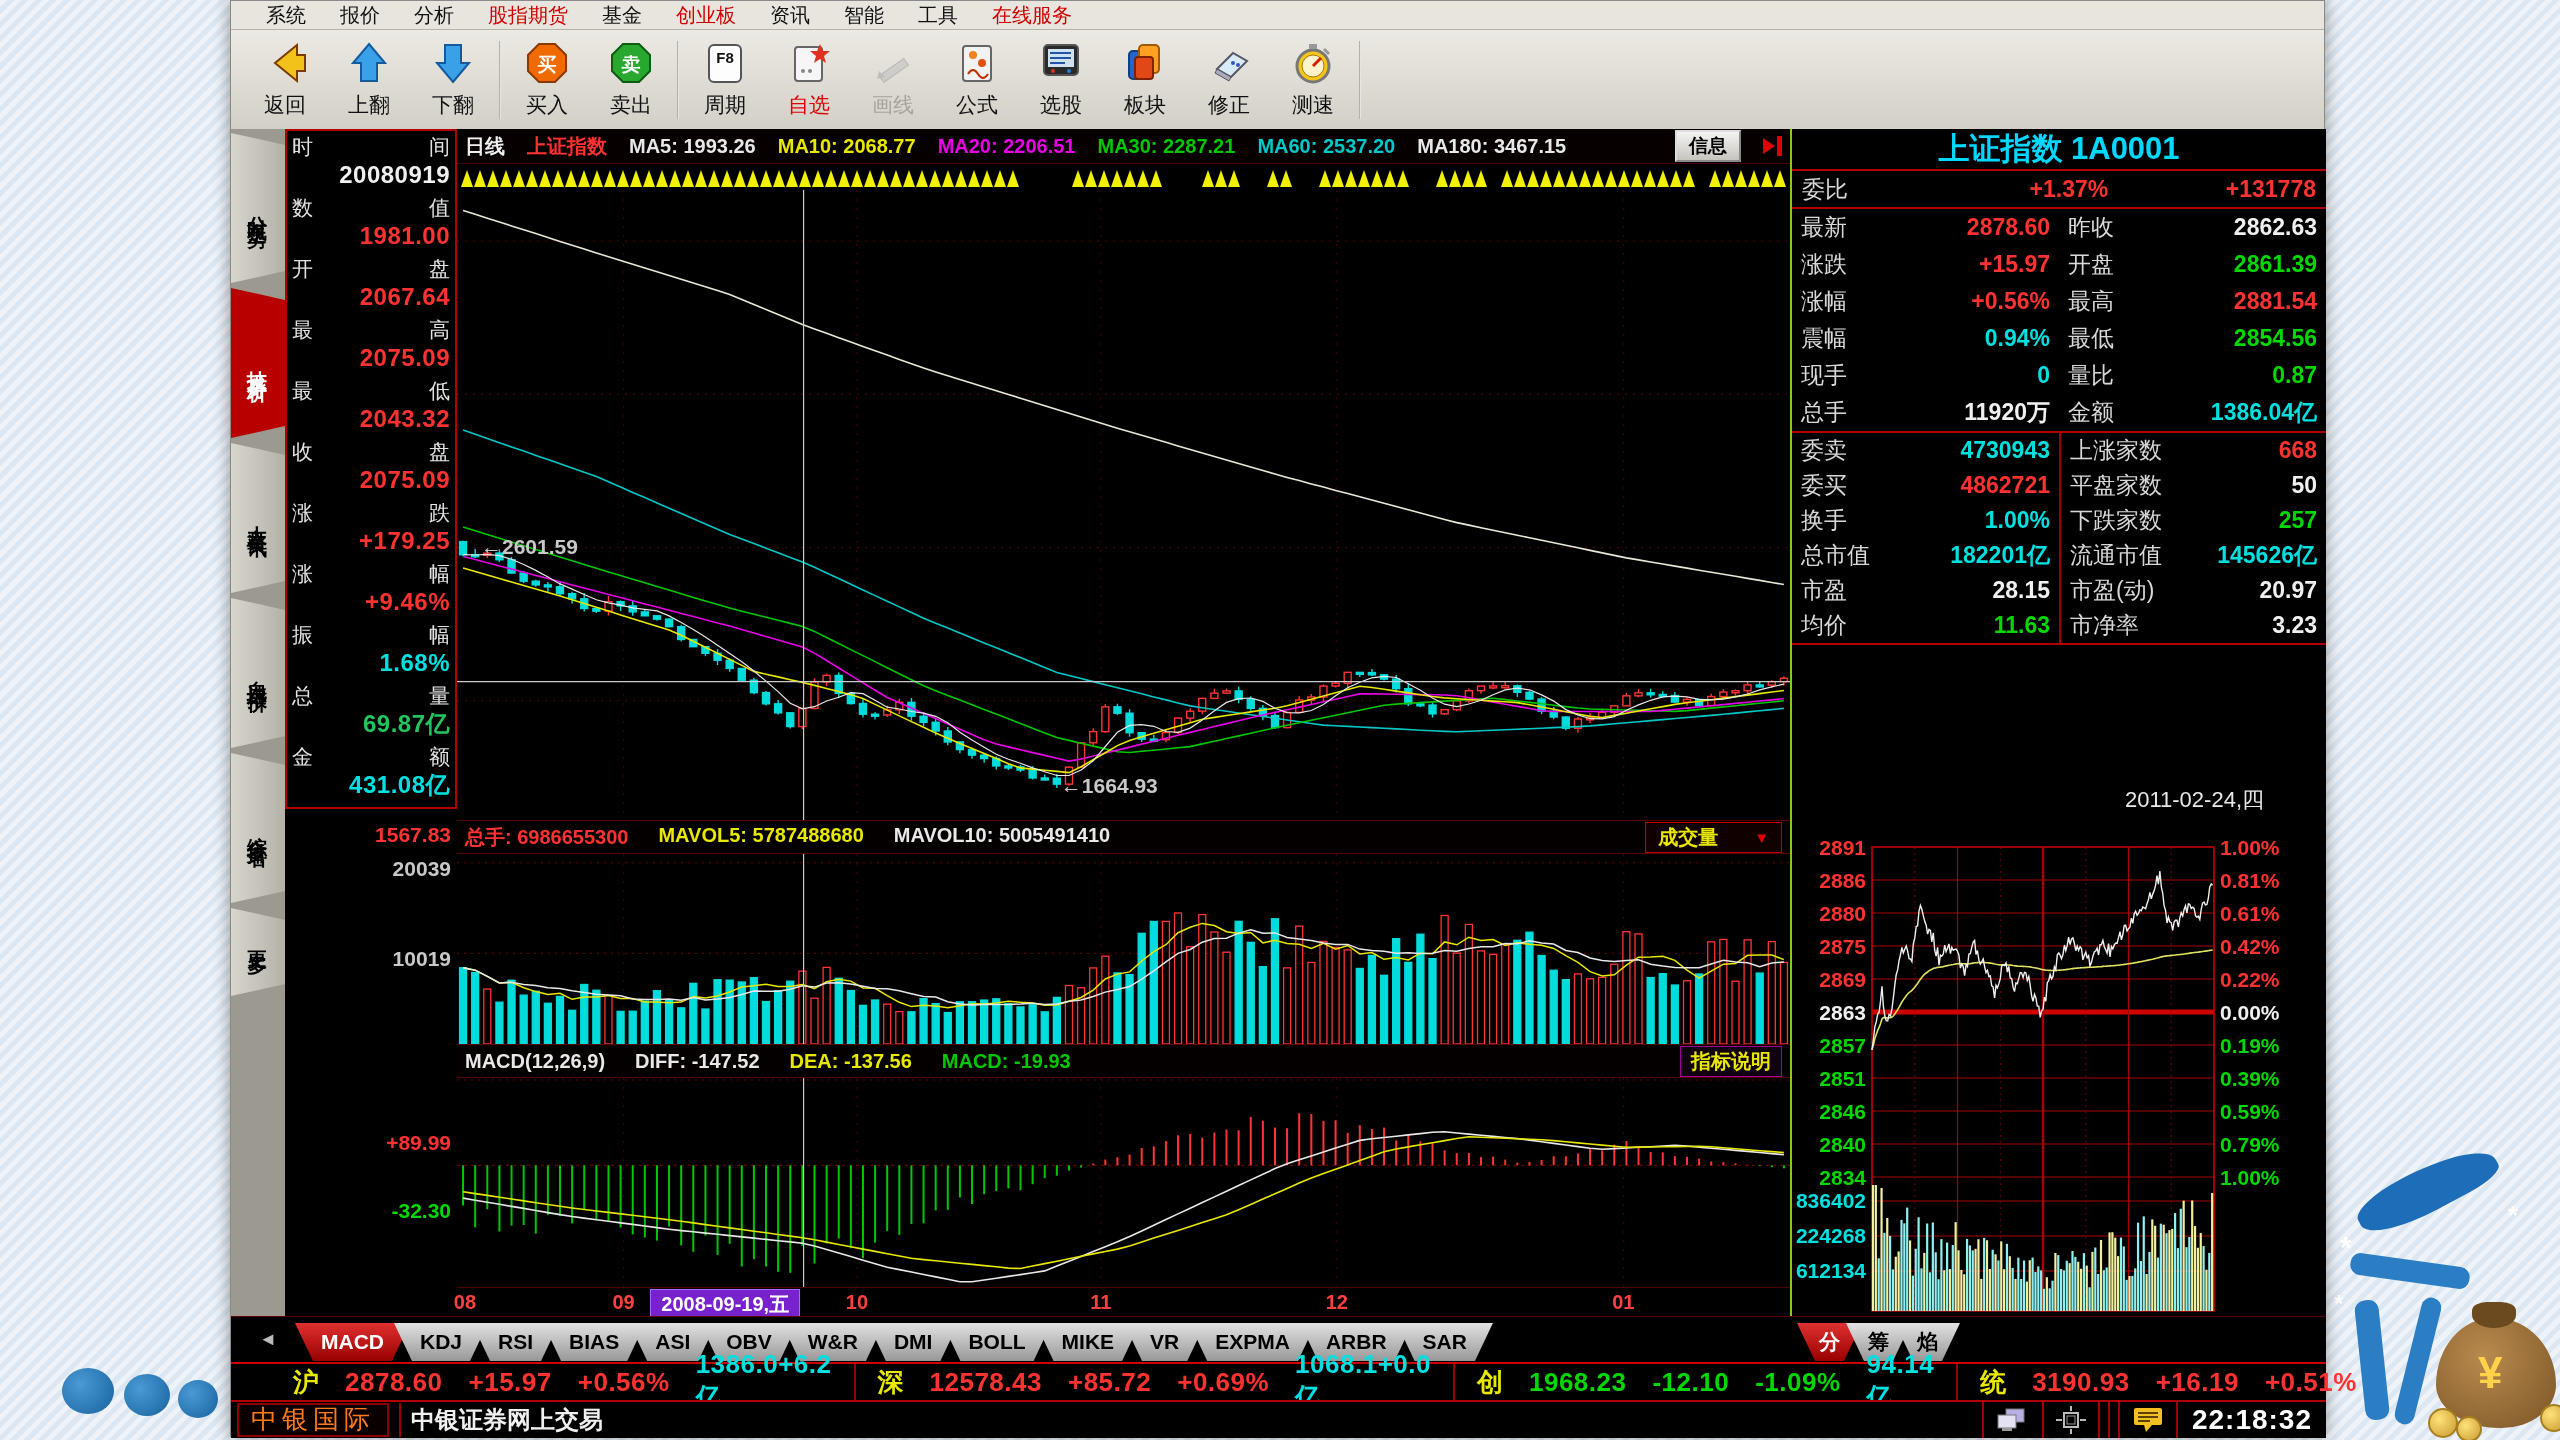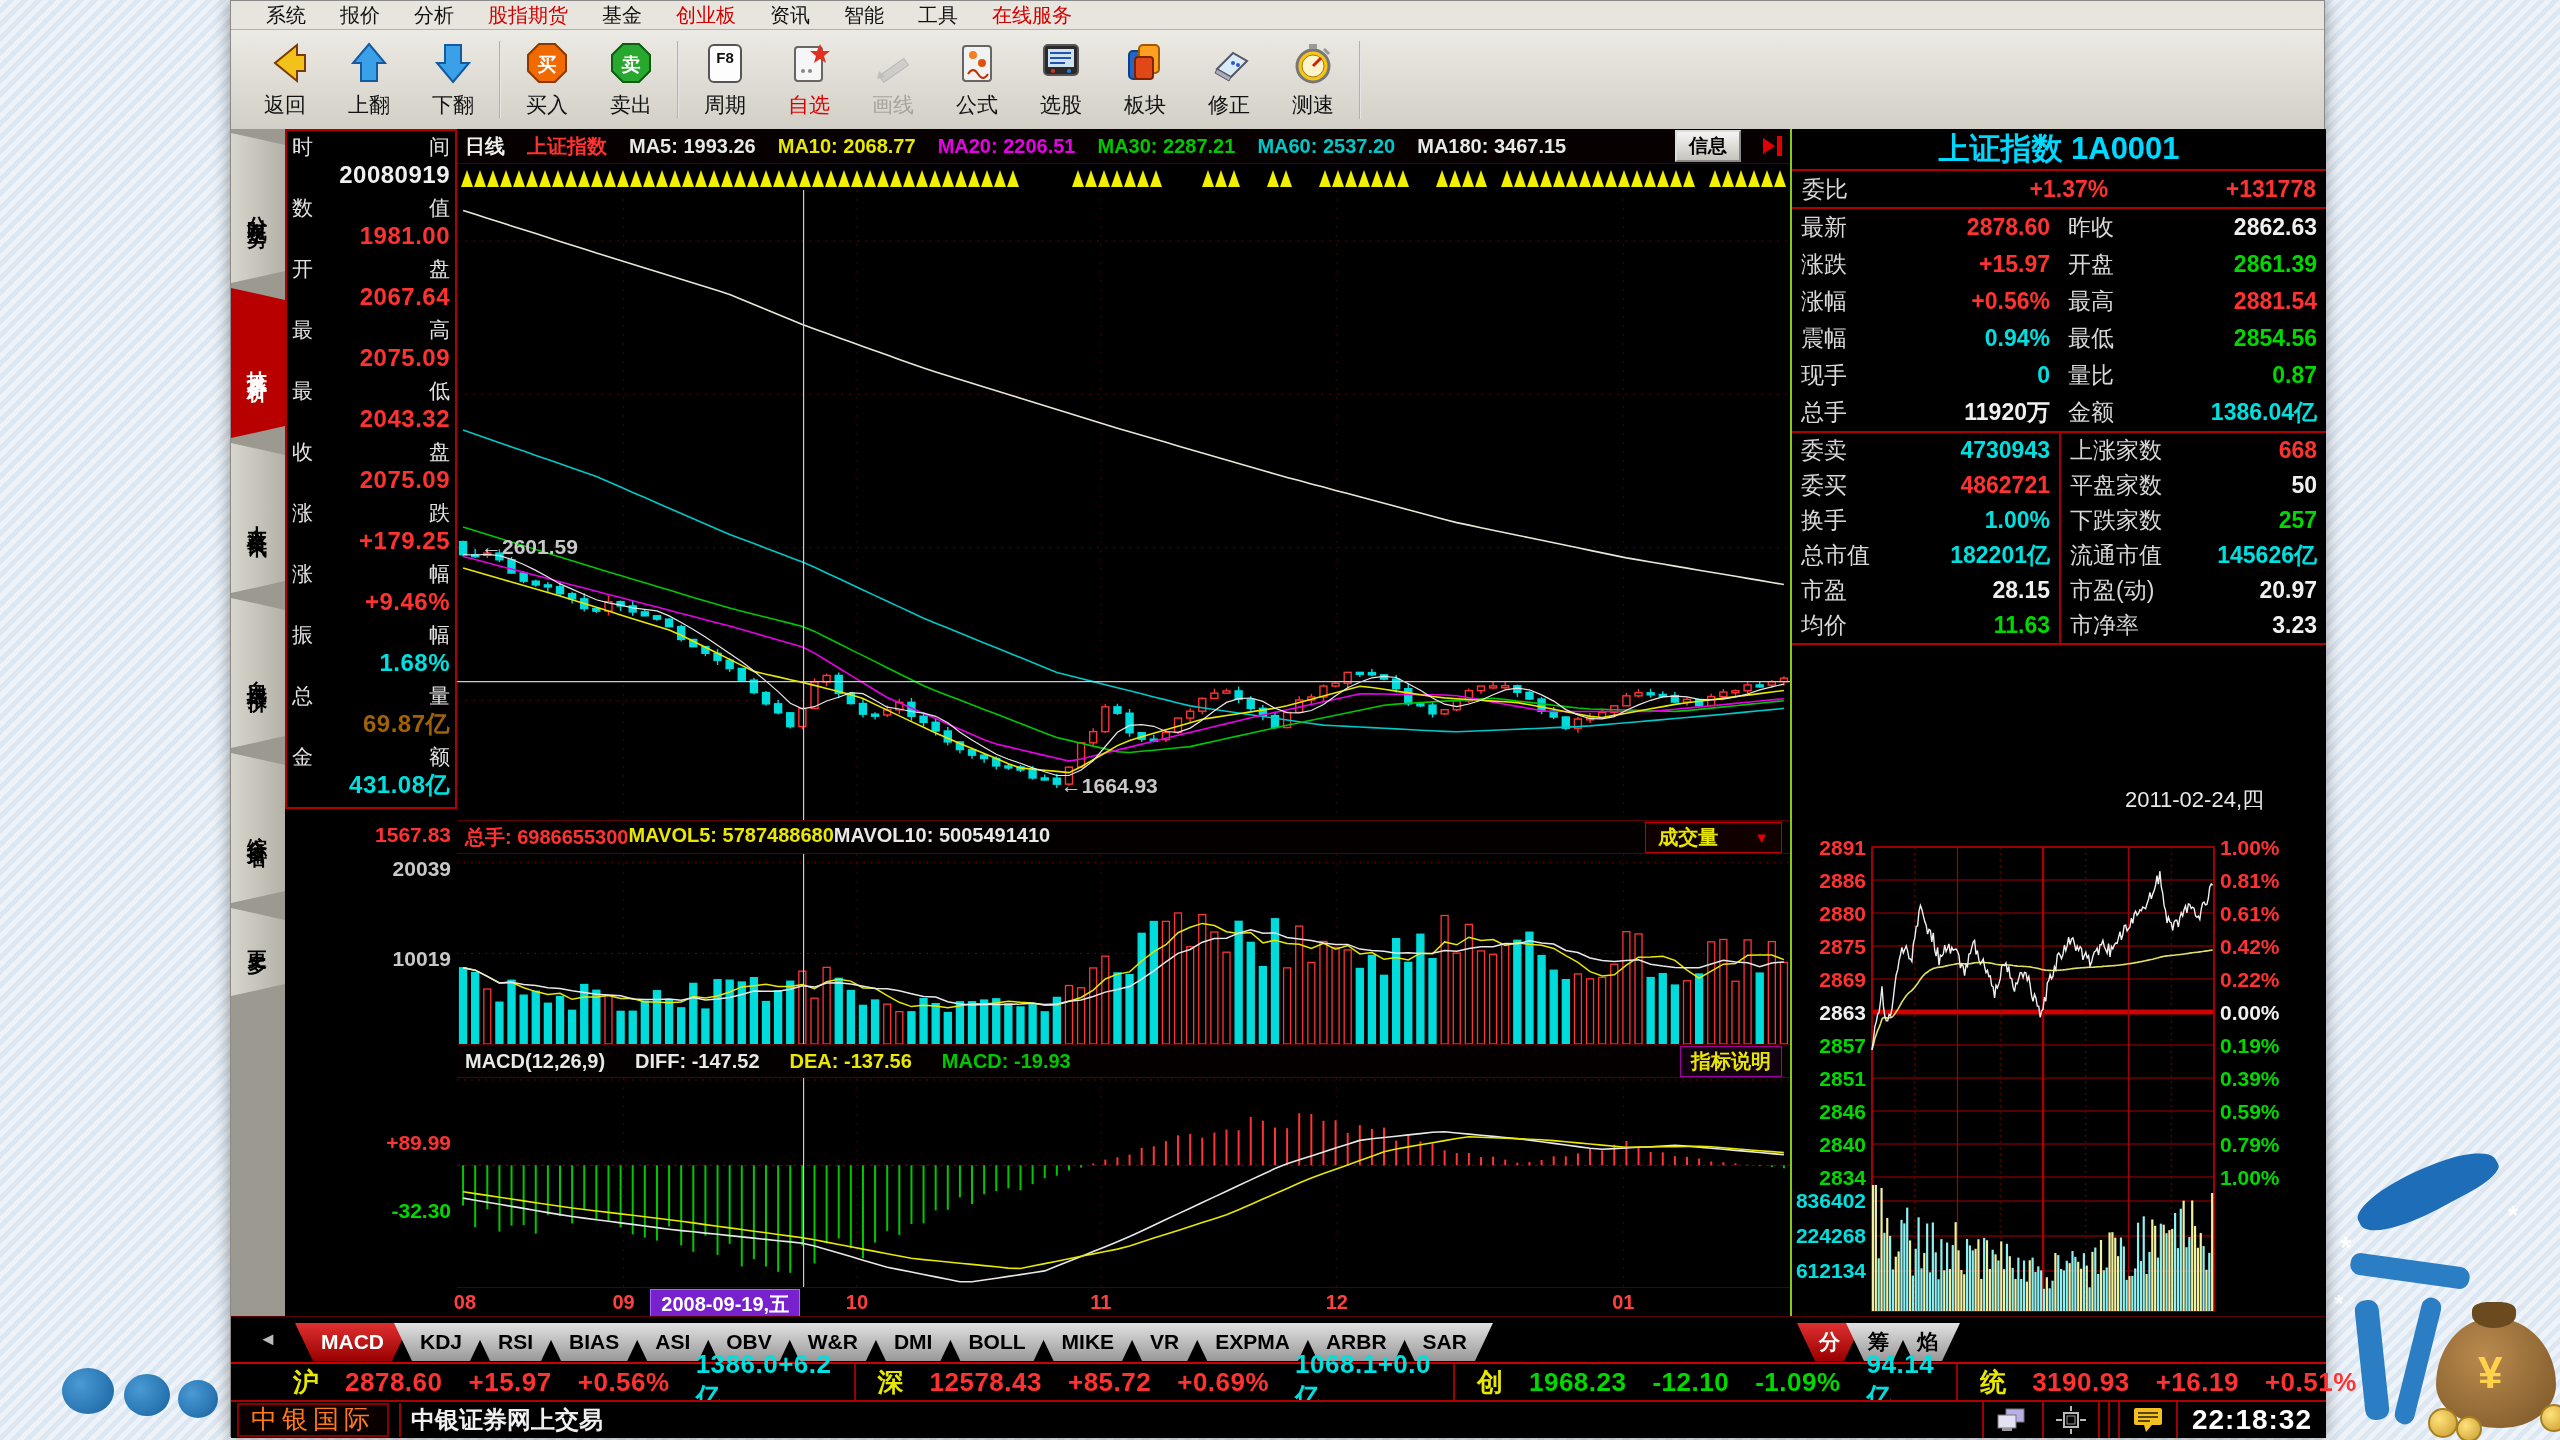--- a/index.html
+++ b/index.html
@@ -316,21 +316,21 @@
               <span>振</span>
               <span>幅</span>
             </div>
             <div class="ival" style="color: rgb(0, 224, 224);">1.68%</div>
           </div>
           <div class="irow">
             <div class="ilab">
               <span>总</span>
               <span>量</span>
             </div>
-            <div class="ival" style="color: #a16207;">69.87亿</div>
+            <div class="ival" style="color: #22c55e;">69.87亿</div>
           </div>
           <div class="irow">
             <div class="ilab">
               <span>金</span>
               <span>额</span>
             </div>
             <div class="ival" style="color: rgb(0, 224, 224);">431.08亿</div>
           </div>
         </div>
     <div class="axlab" style="top: 694px; color: rgb(255, 50, 50);">1567.83</div>
@@ -682,21 +682,21 @@
           <polyline points="6.1,337.1 18.2,340.8 30.3,344.6 42.4,348.3 54.5,352.1 66.7,355.8 78.8,359.6 90.9,363.3 103.0,367.1 115.1,370.8 127.2,374.6 139.4,378.3 151.5,381.9 163.6,385.6 175.7,389.2 187.8,392.8 200.0,396.5 212.1,400.1 224.2,403.7 236.3,407.4 248.4,411.0 260.5,414.6 272.7,418.1 284.8,421.2 296.9,424.2 309.0,427.3 321.1,430.3 333.3,433.4 345.4,436.4 357.5,441.4 369.6,447.5 381.7,453.5 393.8,459.6 406.0,465.6 418.1,471.6 430.2,477.7 442.3,483.7 454.4,489.8 466.6,495.8 478.7,500.7 490.8,505.4 502.9,510.1 515.0,514.7 527.1,519.4 539.3,524.1 551.4,528.8 563.5,533.5 575.6,538.2 587.7,542.9 599.9,547.5 612.0,550.4 624.1,553.3 636.2,556.1 648.3,558.9 660.4,561.7 672.6,562.5 684.7,561.3 696.8,560.2 708.9,559.0 721.0,557.8 733.2,556.6 745.3,553.9 757.4,551.2 769.5,548.5 781.6,545.9 793.7,543.2 805.9,540.5 818.0,537.8 830.1,535.2 842.2,532.7 854.3,530.3 866.5,527.8 878.6,525.3 890.7,522.8 902.8,520.3 914.9,517.8 927.0,515.3 939.2,514.1 951.3,513.3 963.4,512.6 975.5,511.9 987.6,511.1 999.8,510.4 1011.9,509.7 1024.0,508.9 1036.1,508.2 1048.2,509.6 1060.3,511.0 1072.5,512.4 1084.6,513.8 1096.7,515.2 1108.8,516.6 1120.9,518.0 1133.1,519.0 1145.2,519.4 1157.3,519.7 1169.4,520.0 1181.5,520.4 1193.6,520.7 1205.8,521.0 1217.9,521.4 1230.0,520.6 1242.1,519.4 1254.2,518.1 1266.4,516.9 1278.5,515.7 1290.6,514.4 1302.7,513.2 1314.8,512.0 1326.9,510.7" fill="none" stroke="#00c800" stroke-width="1.6"></polyline>
           <polyline points="6.1,366.5 18.2,369.6 30.3,372.8 42.4,375.9 54.5,379.1 66.7,382.3 78.8,385.4 90.9,388.6 103.0,391.8 115.1,394.9 127.2,398.1 139.4,401.2 151.5,404.4 163.6,407.6 175.7,410.7 187.8,413.9 200.0,417.1 212.1,420.2 224.2,423.4 236.3,426.6 248.4,429.7 260.5,432.9 272.7,436.1 284.8,439.6 296.9,443.1 309.0,446.5 321.1,450.0 333.3,453.5 345.4,457.0 357.5,463.1 369.6,470.5 381.7,478.0 393.8,485.4 406.0,492.9 418.1,500.3 430.2,507.5 442.3,512.8 454.4,518.1 466.6,523.4 478.7,528.6 490.8,533.9 502.9,539.2 515.0,544.4 527.1,549.7 539.3,554.0 551.4,556.9 563.5,559.7 575.6,562.6 587.7,565.4 599.9,568.3 612.0,571.1 624.1,569.0 636.2,566.0 648.3,563.0 660.4,560.1 672.6,557.1 684.7,554.1 696.8,551.2 708.9,548.2 721.0,545.3 733.2,542.4 745.3,539.5 757.4,536.5 769.5,533.6 781.6,530.7 793.7,527.7 805.9,525.0 818.0,522.4 830.1,519.7 842.2,517.1 854.3,514.5 866.5,511.8 878.6,509.2 890.7,506.5 902.8,503.9 914.9,503.8 927.0,504.0 939.2,504.2 951.3,504.4 963.4,504.6 975.5,504.8 987.6,505.0 999.8,505.7 1011.9,507.8 1024.0,509.9 1036.1,512.1 1048.2,514.2 1060.3,516.4 1072.5,518.5 1084.6,520.7 1096.7,521.5 1108.8,521.5 1120.9,521.5 1133.1,521.5 1145.2,521.5 1157.3,521.5 1169.4,521.5 1181.5,521.5 1193.6,521.5 1205.8,520.4 1217.9,519.2 1230.0,518.1 1242.1,516.9 1254.2,515.7 1266.4,514.6 1278.5,513.4 1290.6,512.2 1302.7,511.0 1314.8,509.9 1326.9,508.7" fill="none" stroke="#e800e8" stroke-width="1.6"></polyline>
           <polyline points="6.1,377.9 18.2,381.5 30.3,385.0 42.4,388.5 54.5,392.0 66.7,395.5 78.8,399.0 90.9,402.5 103.0,406.1 115.1,409.7 127.2,413.5 139.4,417.3 151.5,421.1 163.6,424.9 175.7,428.7 187.8,432.5 200.0,436.3 212.1,440.1 224.2,445.2 236.3,451.2 248.4,457.3 260.5,463.3 272.7,469.4 284.8,475.4 296.9,481.4 309.0,484.2 321.1,486.9 333.3,489.7 345.4,492.4 357.5,495.4 369.6,498.5 381.7,501.6 393.8,504.7 406.0,508.6 418.1,514.4 430.2,520.1 442.3,525.9 454.4,531.6 466.6,537.3 478.7,543.1 490.8,548.3 502.9,553.4 515.0,558.5 527.1,563.5 539.3,568.6 551.4,573.7 563.5,577.9 575.6,579.1 587.7,580.2 599.9,581.4 612.0,582.6 624.1,576.7 636.2,569.7 648.3,562.7 660.4,555.6 672.6,550.4 684.7,546.8 696.8,543.3 708.9,539.8 721.0,536.3 733.2,532.8 745.3,529.3 757.4,527.4 769.5,525.5 781.6,523.7 793.7,521.9 805.9,520.0 818.0,518.2 830.1,515.8 842.2,512.5 854.3,509.3 866.5,506.0 878.6,502.8 890.7,499.6 902.8,496.3 914.9,497.5 927.0,499.3 939.2,501.1 951.3,502.9 963.4,504.7 975.5,506.5 987.6,507.9 999.8,508.7 1011.9,509.5 1024.0,510.3 1036.1,511.1 1048.2,511.8 1060.3,512.6 1072.5,514.7 1084.6,517.0 1096.7,519.3 1108.8,521.7 1120.9,524.0 1133.1,526.4 1145.2,527.5 1157.3,525.4 1169.4,523.2 1181.5,521.0 1193.6,518.8 1205.8,516.6 1217.9,514.4 1230.0,512.7 1242.1,511.2 1254.2,509.7 1266.4,508.1 1278.5,506.6 1290.6,505.1 1302.7,503.6 1314.8,502.0 1326.9,500.5" fill="none" stroke="#e8e800" stroke-width="1.6"></polyline>
           <polyline points="6.1,364.7 18.2,365.0 30.3,364.4 42.4,365.7 54.5,369.2 66.7,374.5 78.8,380.4 90.9,387.1 103.0,393.9 115.1,399.1 127.2,404.5 139.4,409.8 151.5,412.8 163.6,415.2 175.7,417.8 187.8,419.3 200.0,420.9 212.1,425.9 224.2,432.6 236.3,439.5 248.4,447.0 260.5,455.3 272.7,463.6 284.8,471.8 296.9,481.0 309.0,491.1 321.1,501.6 333.3,513.2 345.4,518.9 357.5,516.7 369.6,511.0 381.7,507.2 393.8,502.6 406.0,503.7 418.1,510.3 430.2,517.2 442.3,519.0 454.4,521.5 466.6,523.1 478.7,526.3 490.8,532.8 502.9,542.2 515.0,550.0 527.1,557.2 539.3,564.2 551.4,569.2 563.5,573.3 575.6,577.9 587.7,581.8 599.9,585.5 612.0,585.5 624.1,580.1 636.2,570.8 648.3,556.5 660.4,542.3 672.6,535.4 684.7,534.7 696.8,536.3 708.9,541.5 721.0,542.4 733.2,538.1 745.3,530.0 757.4,520.7 769.5,512.4 781.6,508.6 793.7,508.0 805.9,511.4 818.0,518.3 830.1,522.6 842.2,522.8 854.3,520.5 866.5,514.6 878.6,505.7 890.7,497.7 902.8,492.2 914.9,487.8 927.0,486.4 939.2,487.5 951.3,493.8 963.4,500.3 975.5,508.1 987.6,514.2 999.8,516.7 1011.9,514.0 1024.0,510.2 1036.1,504.7 1048.2,499.9 1060.3,498.2 1072.5,499.8 1084.6,504.9 1096.7,511.1 1108.8,519.6 1120.9,524.9 1133.1,528.7 1145.2,528.9 1157.3,526.6 1169.4,520.2 1181.5,514.9 1193.6,510.3 1205.8,506.9 1217.9,506.2 1230.0,506.9 1242.1,509.4 1254.2,509.8 1266.4,509.1 1278.5,506.9 1290.6,504.0 1302.7,499.9 1314.8,496.9 1326.9,494.1" fill="none" stroke="#e8e8e8" stroke-width="1.2"></polyline>
           <line x1="346.58" y1="0" x2="346.58" y2="630" stroke="#cccccc" stroke-width="1.2"></line>
           <line x1="0" y1="491.56599108228613" x2="1333" y2="491.56599108228613" stroke="#cccccc" stroke-width="1.2"></line>
           <text x="23.996000000000002" y="364.11321443048234" fill="#c8c8c8" style="font:bold 21px &quot;Liberation Sans&quot;,sans-serif">←2601.59</text>
           <text x="603.851" y="603.3089177138223" fill="#c8c8c8" style="font:bold 21px &quot;Liberation Sans&quot;,sans-serif">←1664.93</text>
         </svg>
       <div class="phead" id="volhead">
-        <span id="volvals" style="display:flex;">
+        <span id="volvals" style="display:flex;gap:30px;">
             <span style="color: rgb(255, 50, 50);">总手: 6986655300</span>
             <span style="color: rgb(232, 232, 0);">MAVOL5: 5787488680</span>
             <span style="color: rgb(232, 232, 232);">MAVOL10: 5005491410</span>
           </span>
         <span class="selector">
           <span>成交量</span>
             <span class="selarr">▼</span>
         </span>
       </div>
       <svg id="vol" class="pane" width="1333" height="190">

